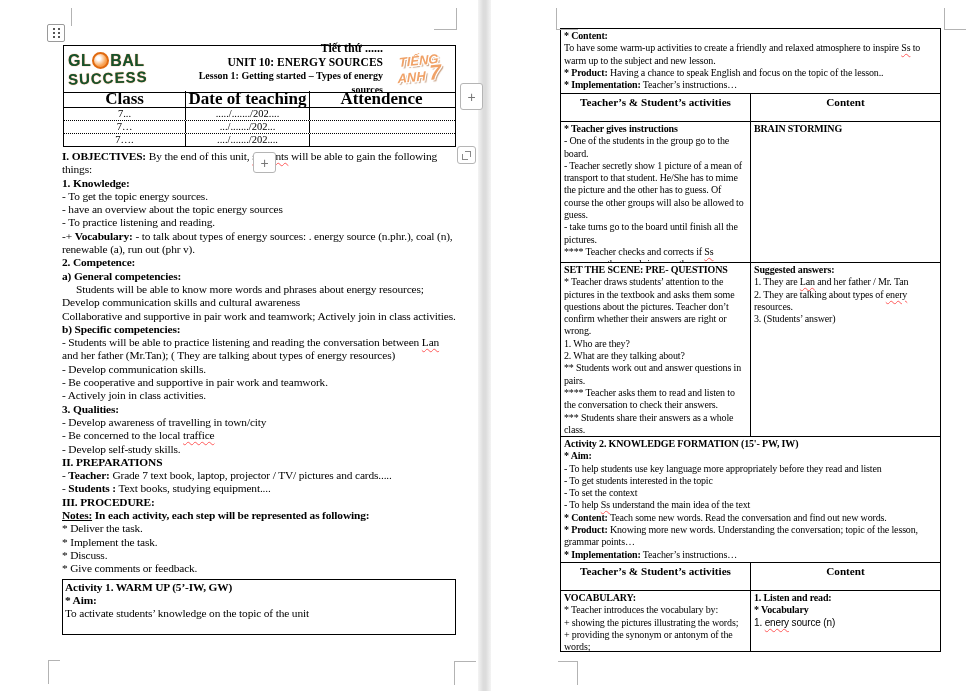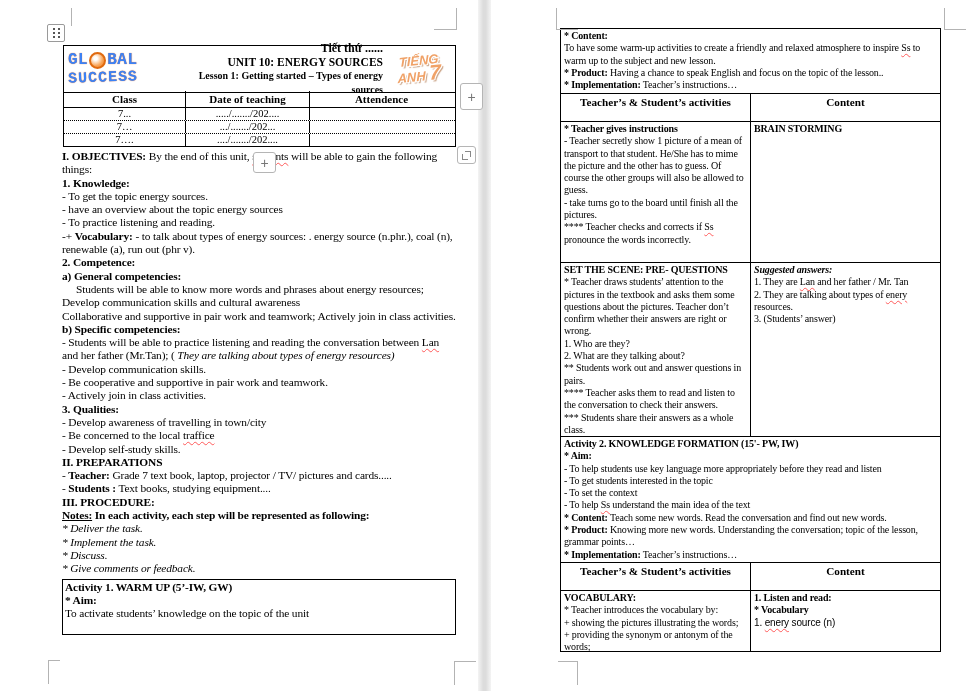--- a/index.html
+++ b/index.html
@@ -7,52 +7,52 @@
           font-family:"Liberation Serif","DejaVu Serif",serif;color:#000;}
   .page{position:absolute;top:0;height:691px;background:#fff;}
   #page-left{left:0;width:478px;}
   #page-right{left:491px;width:477px;}
   #page-gap{position:absolute;left:478px;top:0;width:13px;height:691px;
             background:linear-gradient(90deg,#f4f4f4,#dcdcdc 40%,#dcdcdc 60%,#f4f4f4);}
   
   .para{margin:0;line-height:13.3px;font-size:11.4px;letter-spacing:-0.15px;}
   .rp .para{line-height:12.3px;font-size:10px;}
   .b{font-weight:bold;}
-  .i{font-style:italic;}
+  .i{}
   .u{text-decoration:underline;}
   .sq{text-decoration-line:underline;text-decoration-style:wavy;text-decoration-color:#ff5a5a;
       text-decoration-thickness:1px;text-underline-offset:2px;}
   .ind{text-indent:14px;}
   .small{font-family:"Liberation Sans","DejaVu Sans",sans-serif;font-size:9.5px;line-height:12px;}
   
   .lp-hdr{position:absolute;left:63px;top:45px;width:391px;height:46px;border:1.5px solid #000;
           display:flex;align-items:center;}
   .lp-hdr-title{flex:1;text-align:right;font-weight:bold;}
   .lp-hdr-title .t1{font-size:12px;line-height:14px;}
   .lp-hdr-title .t2{font-size:11.5px;line-height:14px;}
   .lp-hdr-title .t3{font-size:10px;line-height:14px;}
   
-  .logo-gs{width:100px;padding-left:4px;font-family:Liberation Mono, monospace;
-           font-weight:bold;color:#3b82f6;line-height:17px;}
+  .logo-gs{width:100px;padding-left:4px;font-family:Liberation Sans, sans-serif;
+           font-weight:bold;color:#14532d;line-height:17px;}
   .logo-gs .l1{font-size:16px;letter-spacing:.5px;text-shadow:0 0 1px #d95f1a;display:flex;align-items:center;}
   .logo-gs .l2{font-size:15px;letter-spacing:1px;text-shadow:0 0 1px #d95f1a;transform:rotate(-2deg);}
   .gs-globe{display:inline-block;width:13px;height:13px;border-radius:50%;margin:0 1px;
             border:2px solid #e06a10;background:radial-gradient(circle at 35% 35%,#fff 15%,#f9a65a 60%,#ef7d1f);}
   
   .logo-ta7{width:72px;text-align:center;font-family:"Liberation Sans","DejaVu Sans",sans-serif;
             font-weight:bold;font-style:italic;color:#f0a268;transform:rotate(-6deg) skewX(-4deg);
             text-shadow:-1px -1px 0 #fff,1px -1px 0 #fff,-1px 1px 0 #fff,1px 1px 0 #fff,2px 2px 1px #c9a183;}
   .logo-ta7 .ta1{font-size:13px;line-height:12px;}
   .logo-ta7 .ta2{font-size:13px;line-height:14px;}
   .logo-ta7 .ta7{font-size:21px;}
   
   #class-table{position:absolute;left:63px;top:91px;width:391px;border:1px solid #000;border-top:none;
                font-size:11px;}
   .ct-row{display:grid;grid-template-columns:122px 124px 143px;}
-  .ct-row.ct-head{font-weight:bold;font-size:11px;border-bottom:1px solid #000;}
+  .ct-row.ct-head{font-weight:bold;font-size:17px;border-bottom:1px solid #000;}
   .ct-row + .ct-row:not(.r1){border-top:1px dotted #000;}
   .ct-cell{text-align:center;line-height:16px;border-right:1px solid #000;height:16px;overflow:hidden;}
   .ct-row:not(.ct-head) .ct-cell{line-height:12px;height:12px;font-size:10.5px;}
   .ct-cell:last-child{border-right:none;}
   
   #lp-body{position:absolute;left:62px;top:150px;width:394px;}
   #activity1-box{border:1px solid #000;margin-top:3px;padding:1px 4px 14px 2px;}
   
   #rp-table{position:absolute;left:69px;top:28px;width:381px;height:624px;border:1px solid #000;
             box-sizing:border-box;overflow:hidden;}
@@ -191,20 +191,21 @@
         </div>
 
       <div class="rp-row rp-head">
         <div class="hc">Teacher’s &amp; Student’s activities</div>
         <div class="hc">Content</div>
       </div>
 
       <div class="rp-row rp-two" style="height:140px;">
         <div class="cell left">
             <div class="para"><span class="b">* Teacher gives instructions</span></div>
+            <div class="para"><span>- One of the students in the group go to the board.</span></div>
             <div class="para"><span>- Teacher secretly show 1 picture of a mean of transport to that student. He/She has to mime the picture and the other has to guess. Of course the other groups will also be allowed to guess.</span></div>
             <div class="para"><span>- take turns go to the board until finish all the pictures.</span></div>
             <div class="para"><span>**** Teacher checks and corrects if </span><span class="sq">Ss</span><span> pronounce the words incorrectly.</span></div>
           </div>
         <div class="cell">
             <div class="para"><span class="b">BRAIN STORMING</span></div>
           </div>
       </div>
 
       <div class="rp-row rp-two rp-border-top" style="height:174px;">

